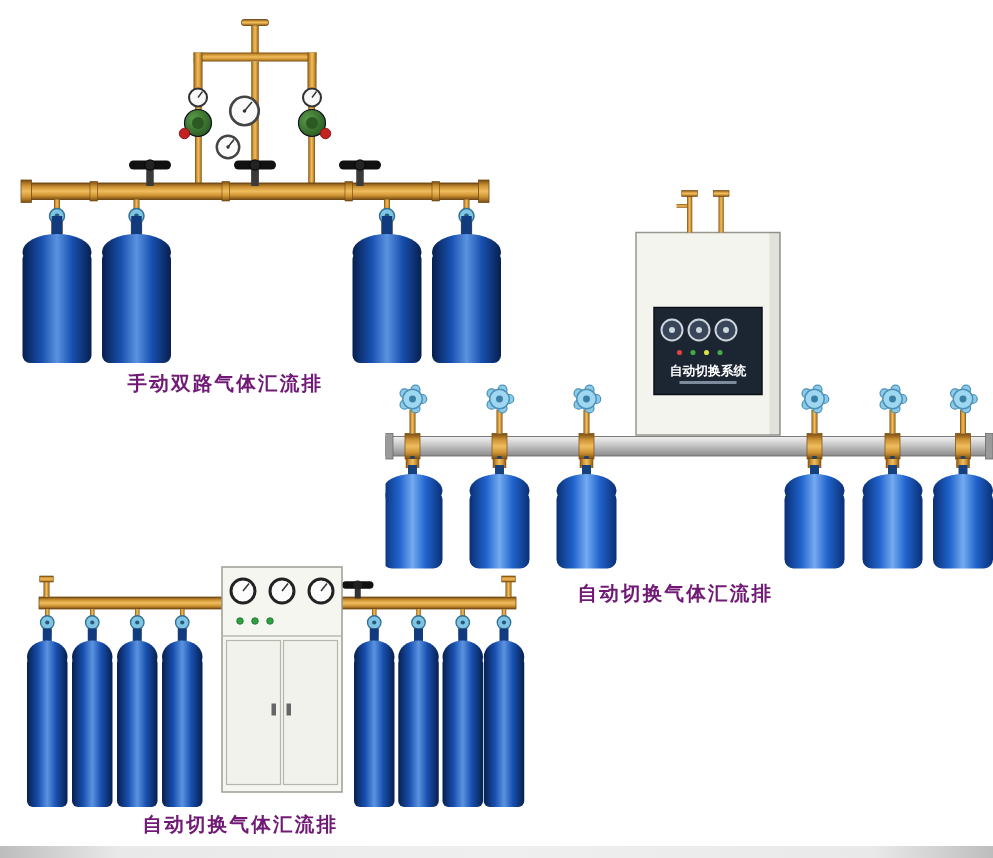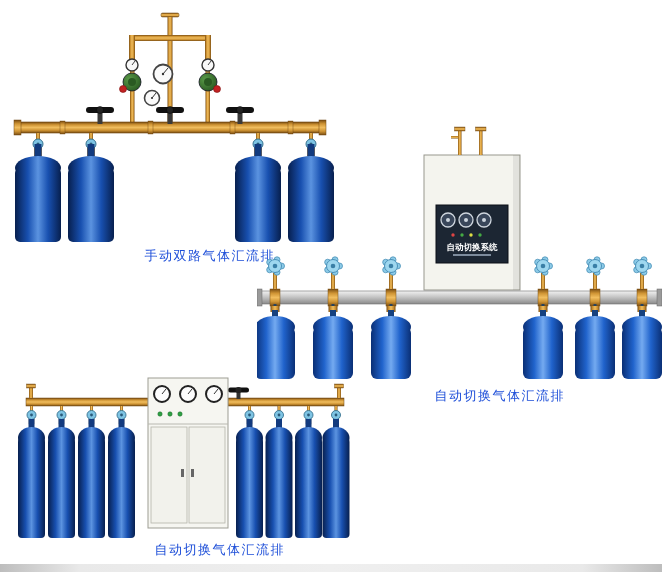--- a/index.html
+++ b/index.html
@@ -1,20 +1,20 @@
 <!DOCTYPE html>
 <html><head>
 <meta charset="utf-8">
 <style>
   html,body{margin:0;padding:0;background:#ffffff;}
   #canvas{position:relative;width:662px;height:572px;background:#ffffff;overflow:hidden;
           font-family:"Liberation Sans","DejaVu Sans",sans-serif;}
   .fig{position:absolute;}
-  .caption{position:absolute;font-weight:normal;font-size:13px;letter-spacing:1.5px;
-           color:#1d4ed8;text-align:right;white-space:nowrap;}
+  .caption{position:absolute;font-weight:bold;font-size:13px;letter-spacing:1.5px;
+           color:#701a75;text-align:left;white-space:nowrap;}
   .bottom-strip{position:absolute;left:0;top:564px;width:662px;height:8px;
            background:linear-gradient(to right,#bdbdbd,#e9e9e9 12%,#efefef 50%,#e9e9e9 88%,#bdbdbd);}
   svg{display:block;}
 </style>
 </head>
 <body>
 
 <div id="canvas">
 
   <div class="fig" style="left:5px;top:8px;">

